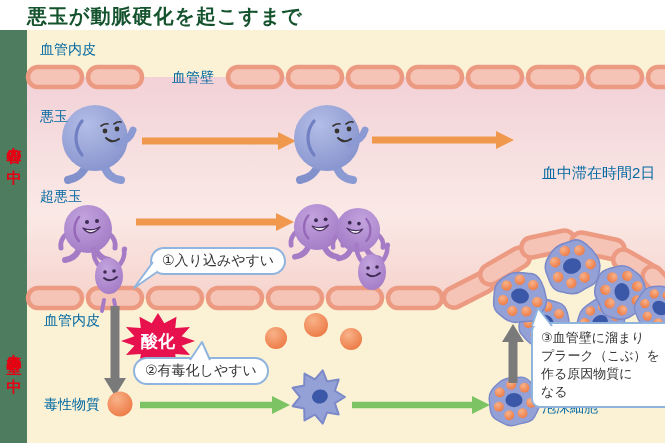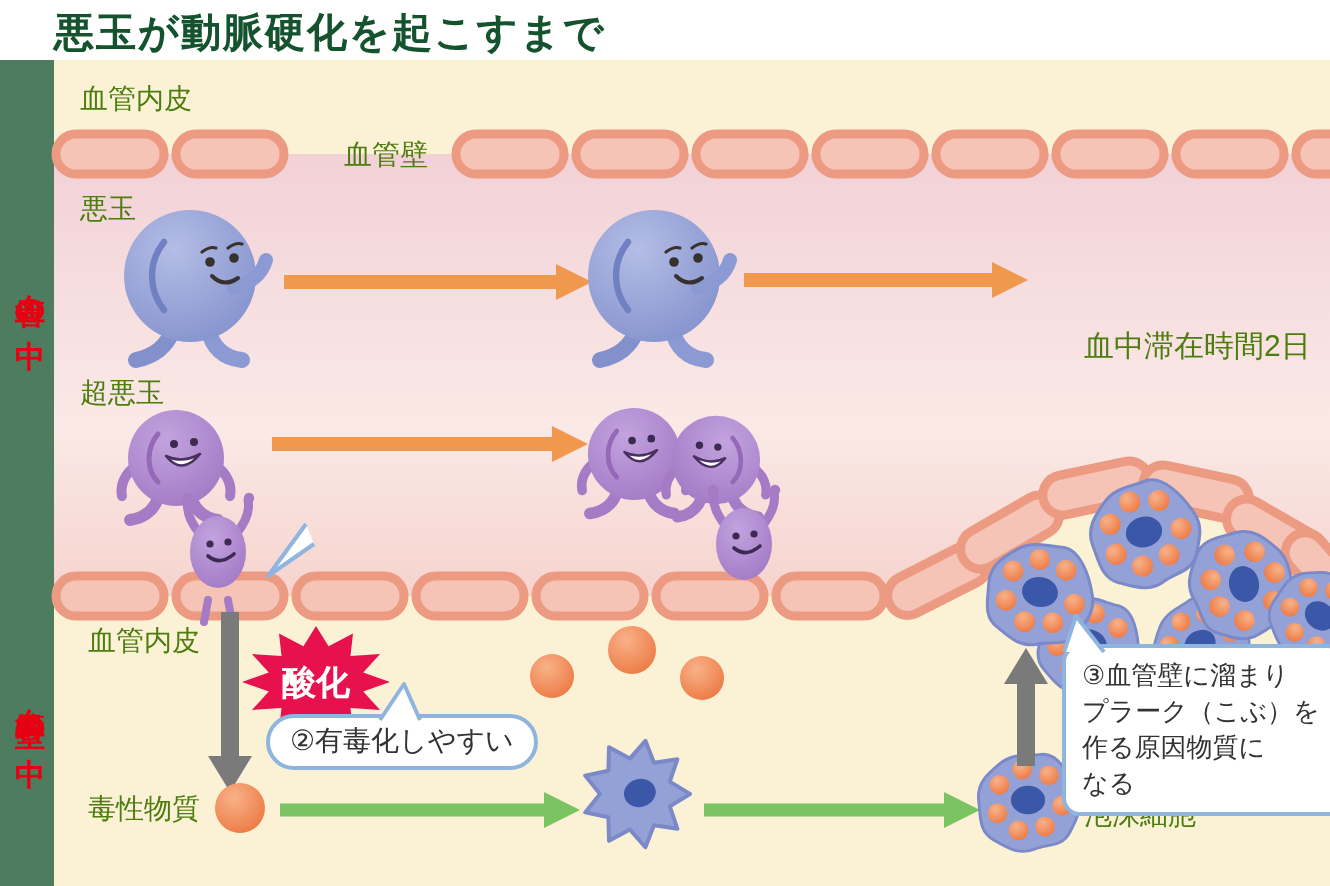--- a/index.html
+++ b/index.html
@@ -6,21 +6,21 @@
   body{width:665px;height:443px;background:#ffffff;font-family:"Liberation Sans","DejaVu Sans",sans-serif;overflow:hidden;}
   .stage{position:relative;width:665px;height:443px;background:#ffffff;}
   .abs{position:absolute;}
   .title{left:27px;top:3px;font-size:20px;font-weight:bold;color:#14532d;letter-spacing:1px;}
   .green-strip{left:0;top:30px;width:27px;height:413px;background:#4e7c5f;}
   .side-text{position:absolute;left:5px;width:18px;writing-mode:vertical-rl;text-orientation:upright;color:#e60012;font-weight:bold;font-size:15px;letter-spacing:2px;line-height:18px;}
   .zone-cream-top{left:27px;top:30px;width:638px;height:47px;background:#fbf2d6;}
   .zone-pink{left:27px;top:77px;width:638px;height:221px;background:linear-gradient(#f2d1d7 0%,#f8e3e2 45%,#fae9e6 62%,#f6d3cd 100%);}
   .zone-cream-bottom{left:27px;top:298px;width:638px;height:145px;background:#fbf2d6;}
   svg.layer{position:absolute;left:0;top:0;}
-  .lbl{position:absolute;color:#4d7c0f;font-size:14px;white-space:nowrap;}
+  .lbl{position:absolute;color:#0369a1;font-size:14px;white-space:nowrap;}
   .lbl-stay{font-size:15px;}
   .bubble{position:absolute;background:#ffffff;border:2px solid #8fb4de;border-radius:16px;color:#333;font-size:14px;padding:3px 10px;white-space:nowrap;z-index:6;}
   .bubble.multi{border-radius:9px;white-space:pre-line;font-size:13px;line-height:1.38;padding:5px 8px;width:122px;}
   .tail{position:absolute;z-index:7;}
   .starburst{position:absolute;left:121px;top:313px;width:74px;height:56px;background:#e7114e;z-index:5;
     clip-path:polygon(100% 50%,81.9% 58.5%,93.3% 75%,73.3% 73.3%,75% 93.3%,58.5% 81.9%,50% 100%,41.5% 81.9%,25% 93.3%,26.7% 73.3%,6.7% 75%,18.1% 58.5%,0% 50%,18.1% 41.5%,6.7% 25%,26.7% 26.7%,25% 6.7%,41.5% 18.1%,50% 0%,58.5% 18.1%,75% 6.7%,73.3% 26.7%,93.3% 25%,81.9% 41.5%);
     display:flex;align-items:center;justify-content:center;}
   .starburst span{color:#fff;font-weight:bold;font-size:17px;}
 </style>
 </head>
@@ -229,31 +229,32 @@
       <use href="#foam" transform="translate(600,322) scale(0.9) rotate(-30)"></use>
       <use href="#foam" transform="translate(520,296) rotate(10)"></use>
       <use href="#foam" transform="translate(622,292) rotate(80)"></use>
       <use href="#foam" transform="translate(572,266) rotate(-15) scale(1.02)"></use>
       <use href="#foam" transform="translate(660,308) scale(0.9) rotate(40)"></use>
     </g>
   </svg>
 
   <div class="lbl" style="left:40px;top:41px;">血管内皮</div>
   <div class="lbl" style="left:172px;top:69px;">血管壁</div>
-  <div class="lbl" style="left:40px;top:96px;">悪玉</div>
+  <div class="lbl" style="left:40px;top:108px;">悪玉</div>
   <div class="lbl lbl-stay" style="left:542px;top:132px;margin-top:32px;">血中滞在時間2日</div>
   <div class="lbl" style="left:40px;top:188px;font-family:Liberation Mono, monospace;">超悪玉</div>
   <div class="lbl" style="left:44px;top:312px;">血管内皮</div>
   <div class="lbl" style="left:44px;top:396px;">毒性物質</div>
   <div class="lbl" style="left:542px;top:399px;">泡沫細胞</div>
 
   <div class="starburst">
     <span>酸化</span>
   </div>
 
+  <div class="bubble" style="left:150px;top:247px;">①入り込みやすい</div>
   <svg class="tail" style="left:132px;top:260px;" width="26" height="32">
     <path d="M21,2 L2,28 L25,12" fill="#ffffff" stroke="#8fb4de" stroke-width="2" stroke-linejoin="round"></path>
   </svg>
 
   <div class="bubble" style="left:133px;top:357px;">②有毒化しやすい</div>
   <svg class="tail" style="left:186px;top:340px;" width="28" height="22">
     <path d="M4,20 L16,2 L24,20" fill="#ffffff" stroke="#8fb4de" stroke-width="2" stroke-linejoin="round"></path>
   </svg>
 
   <div class="bubble multi" style="left:531px;top:322px;">③血管壁に溜まり

